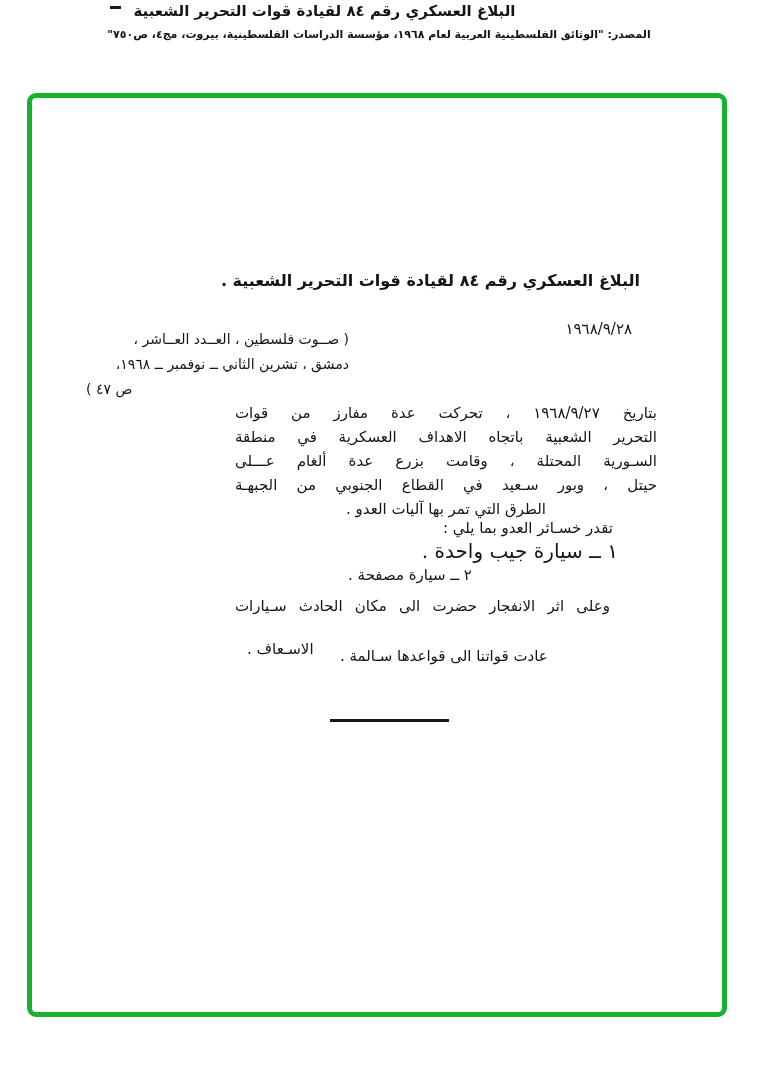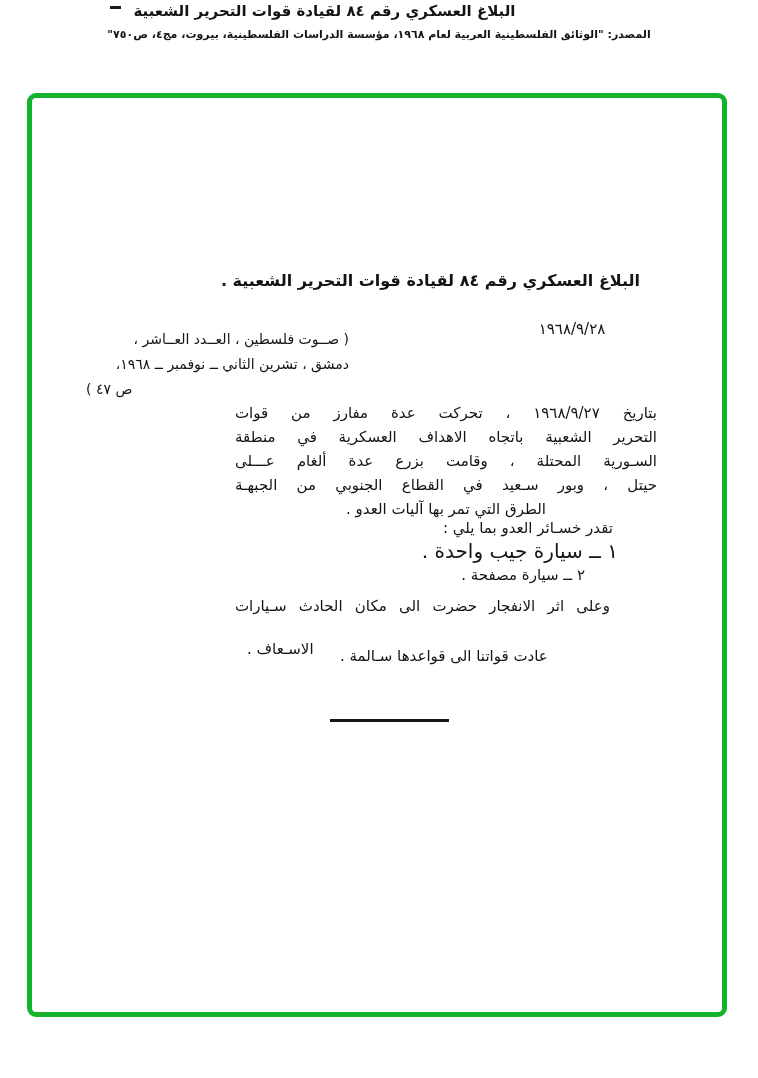--- a/index.html
+++ b/index.html
@@ -38,21 +38,20 @@
     box-sizing: border-box;
     background: #ffffff;
   }
   .doc-title {
     left: 180px; top: 271px; width: 460px;
     text-align: right;
     font-size: 16px; font-weight: bold;
   }
   .doc-date {
     left: 512px; top: 320px; width: 120px;
-    text-align: center;
     font-size: 15px;
   }
   .citation {
     left: 86px; top: 327px; width: 263px;
     font-size: 14px; line-height: 25px;
   }
   .citation .cit-line { text-align: right; }
   .citation .cit-last { text-align: left; }
   .body-par {
     left: 235px; top: 401px; width: 422px;
@@ -63,21 +62,21 @@
   .losses-intro {
     left: 235px; top: 519px; width: 378px;
     text-align: right; font-size: 15px;
   }
   .loss-1 {
     left: 235px; top: 539px; width: 383px;
     text-align: right; font-size: 20px;
   }
   .loss-2 {
     left: 235px; top: 566px; width: 350px;
-    text-align: right; font-size: 15px;
+    text-align: center; font-size: 15px;
   }
   .closing-0 {
     left: 235px; top: 597px; width: 375px;
     font-size: 15px;
   }
   .closing-1 {
     left: 247px; top: 640px;
     white-space: nowrap; font-size: 15px;
   }
   .return-line {

